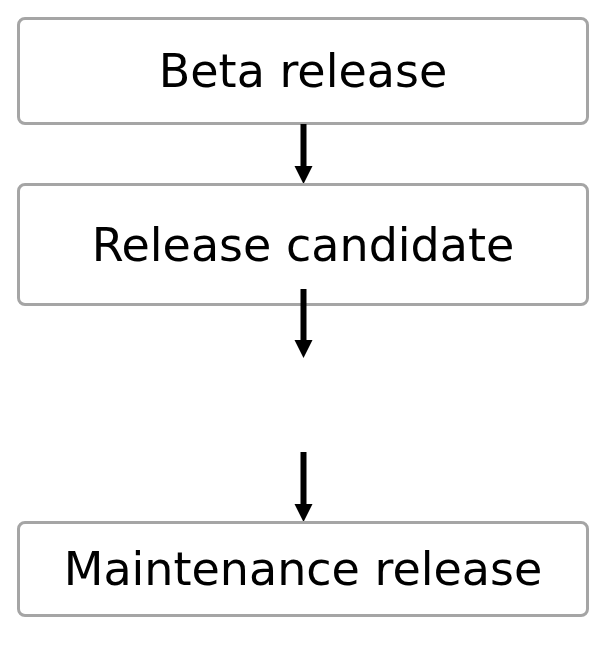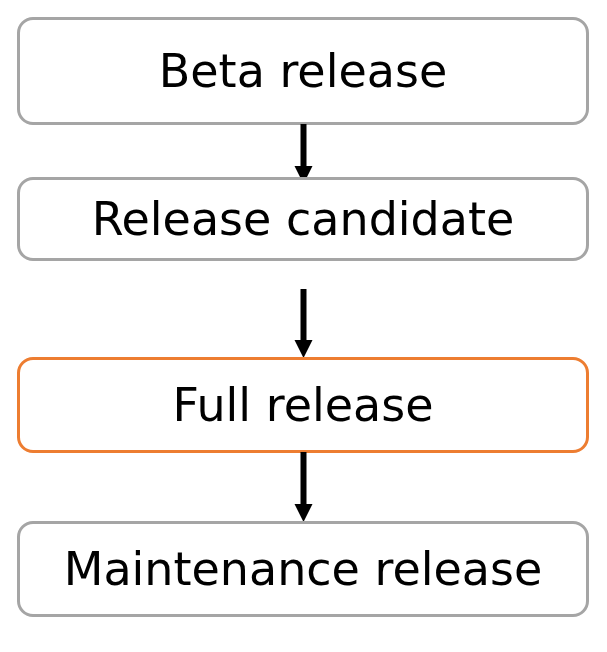--- a/index.html
+++ b/index.html
@@ -17,40 +17,40 @@
     background: #ffffff;
     overflow: hidden;
   }
   .node {
     position: absolute;
     left: 17px;
     width: 572px;
     box-sizing: border-box;
     background: #ffffff;
     border: 3px solid #a5a5a5;
-    border-radius: 16px;
+    border-radius: 8px;
     display: flex;
     align-items: center;
     justify-content: center;
   }
   .node.accent {
     border-color: #ed7d31;
   }
   .node-label {
     font-family: "DejaVu Sans", sans-serif;
     font-size: 46px;
     line-height: 1;
     color: #000000;
     white-space: nowrap;
     letter-spacing: 0px;
     font-weight: 400;
   }
   
   #node-0 { top: 17px;  height: 108px; }
-  #node-1 { top: 177px; height: 84px; }
+  #node-1 { top: 183px; height: 123px; }
   #node-2 { top: 357px; height: 96px;  }
   #node-3 { top: 521px; height: 96px; }
 
   .edge {
     position: absolute;
     left: 0;
     width: 607px;
     pointer-events: none;
   }
   #edge-0 { top: 124px; height: 60px; }
@@ -73,23 +73,20 @@
 
   <div class="node" id="node-1" style="border-color: rgb(165, 165, 165); background: rgb(255, 255, 255);">
     <span class="node-label" style="color: rgb(0, 0, 0);">Release candidate</span>
   </div>
 
   <svg class="edge" id="edge-1" viewBox="0 0 607 69" aria-hidden="true">
     <line x1="303.5" y1="0" x2="303.5" y2="53" stroke="#000000" stroke-width="6"></line>
     <polygon points="294.5,51 312.5,51 303.5,69" fill="#000000"></polygon>
   </svg>
 
-  <div class="node accent" id="node-2" style="border-color: rgb(237, 125, 49); background: rgb(255, 255, 255);">
-    <span class="node-label" style="color: rgb(0, 0, 0);">Full release</span>
-  </div>
 
   <svg class="edge" id="edge-2" viewBox="0 0 607 70" aria-hidden="true">
     <line x1="303.5" y1="0" x2="303.5" y2="54" stroke="#000000" stroke-width="6"></line>
     <polygon points="294.5,52 312.5,52 303.5,70" fill="#000000"></polygon>
   </svg>
 
   <div class="node" id="node-3" style="border-color: rgb(165, 165, 165); background: rgb(255, 255, 255);">
     <span class="node-label" style="color: rgb(0, 0, 0);">Maintenance release</span>
   </div>
 

